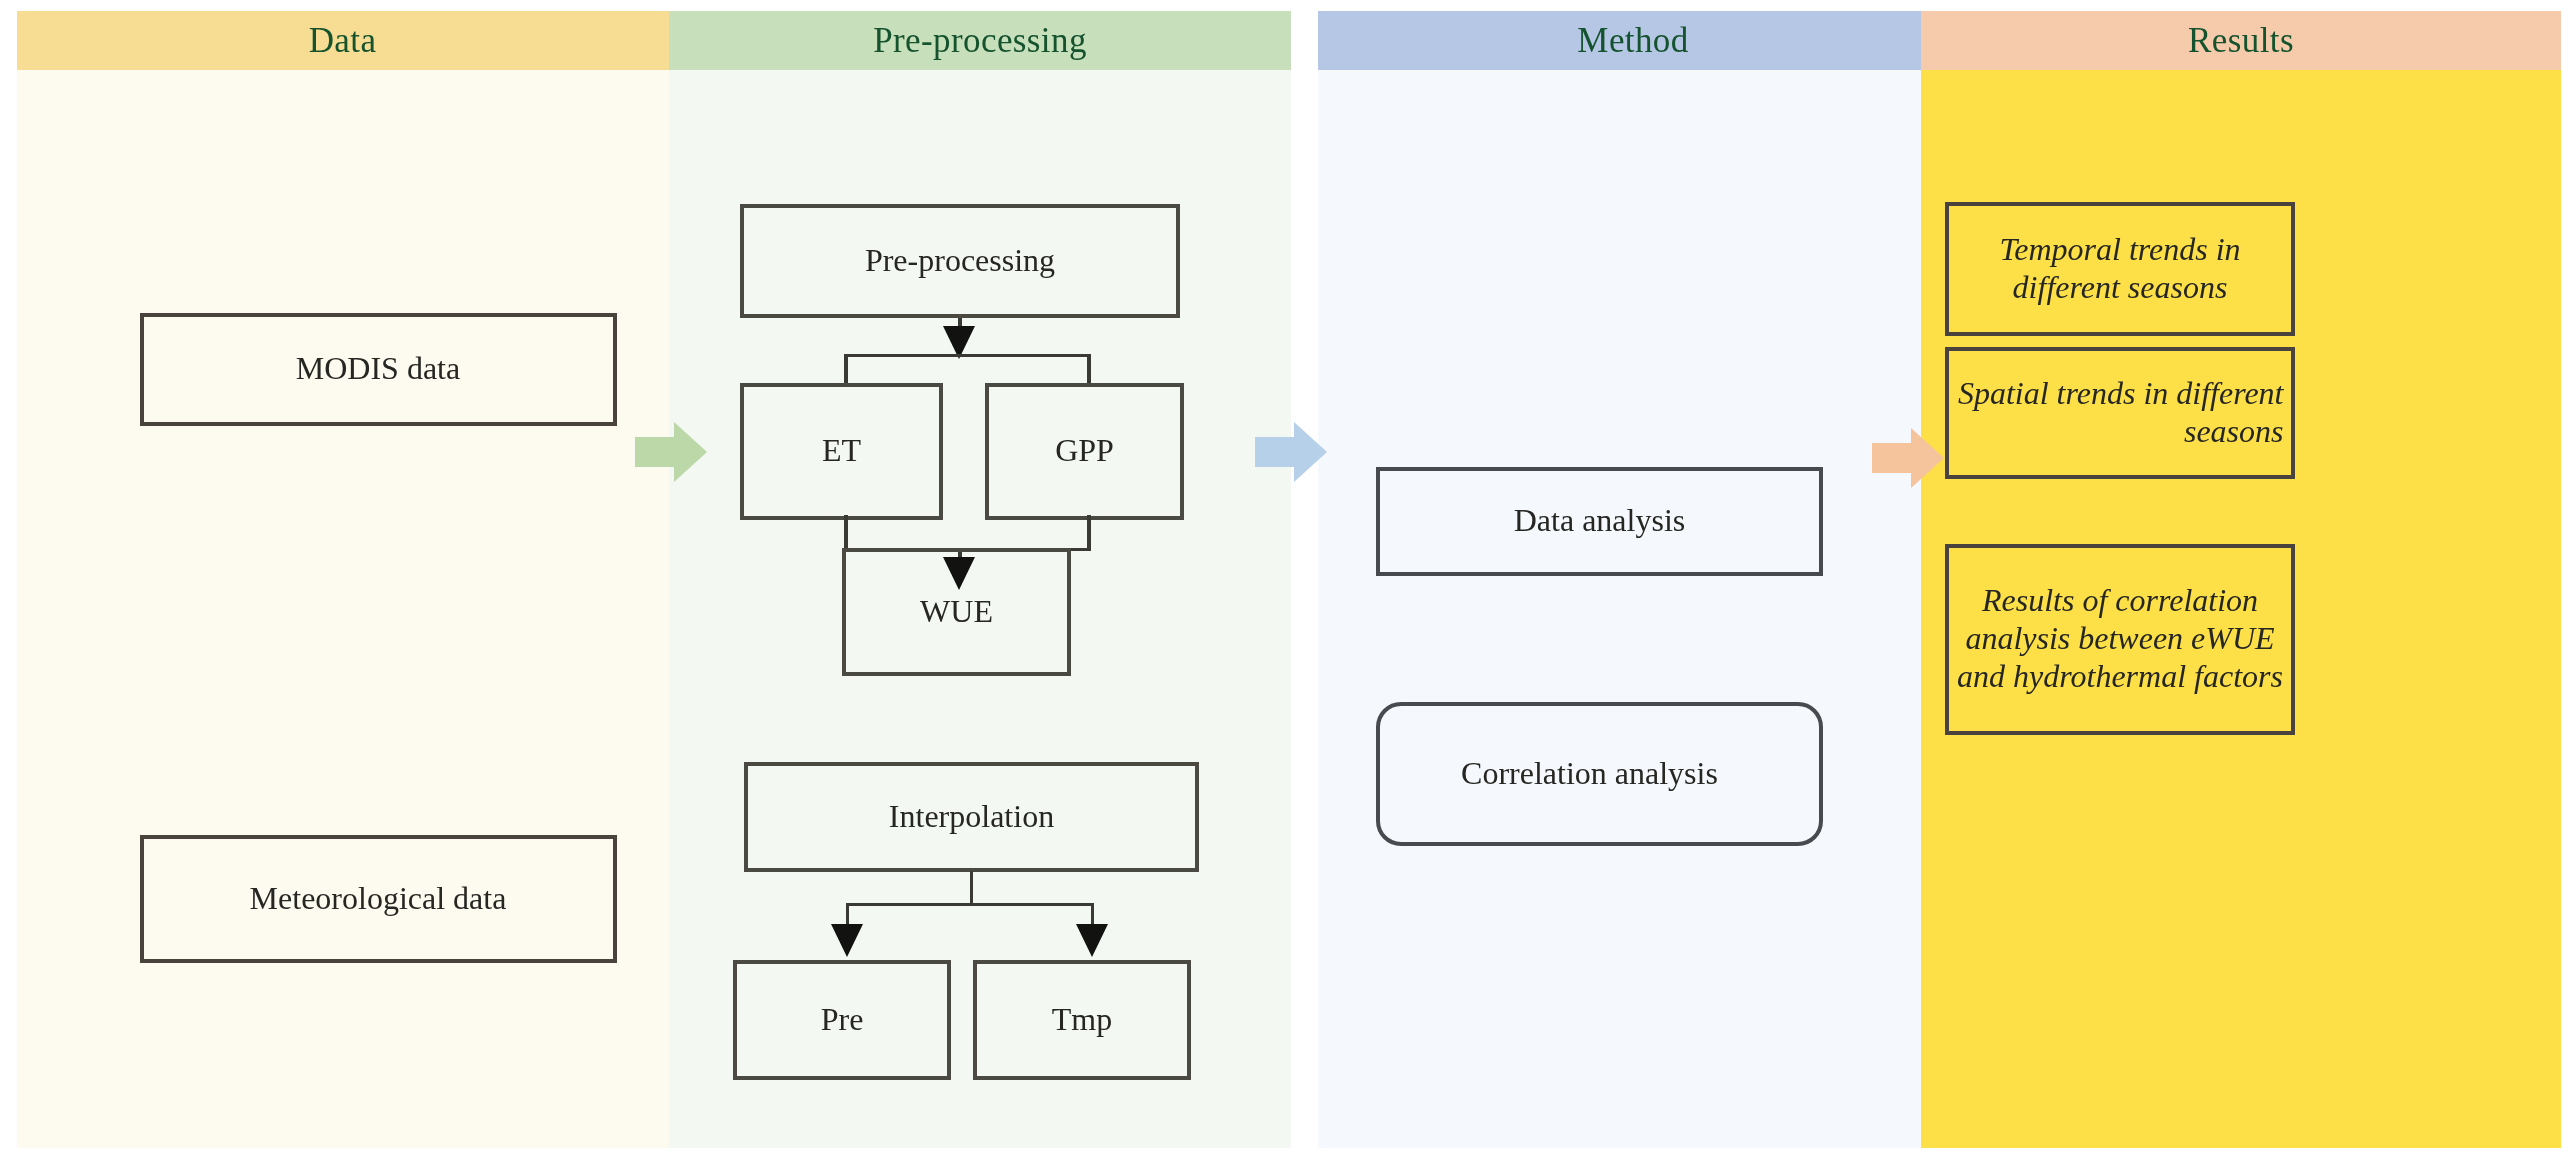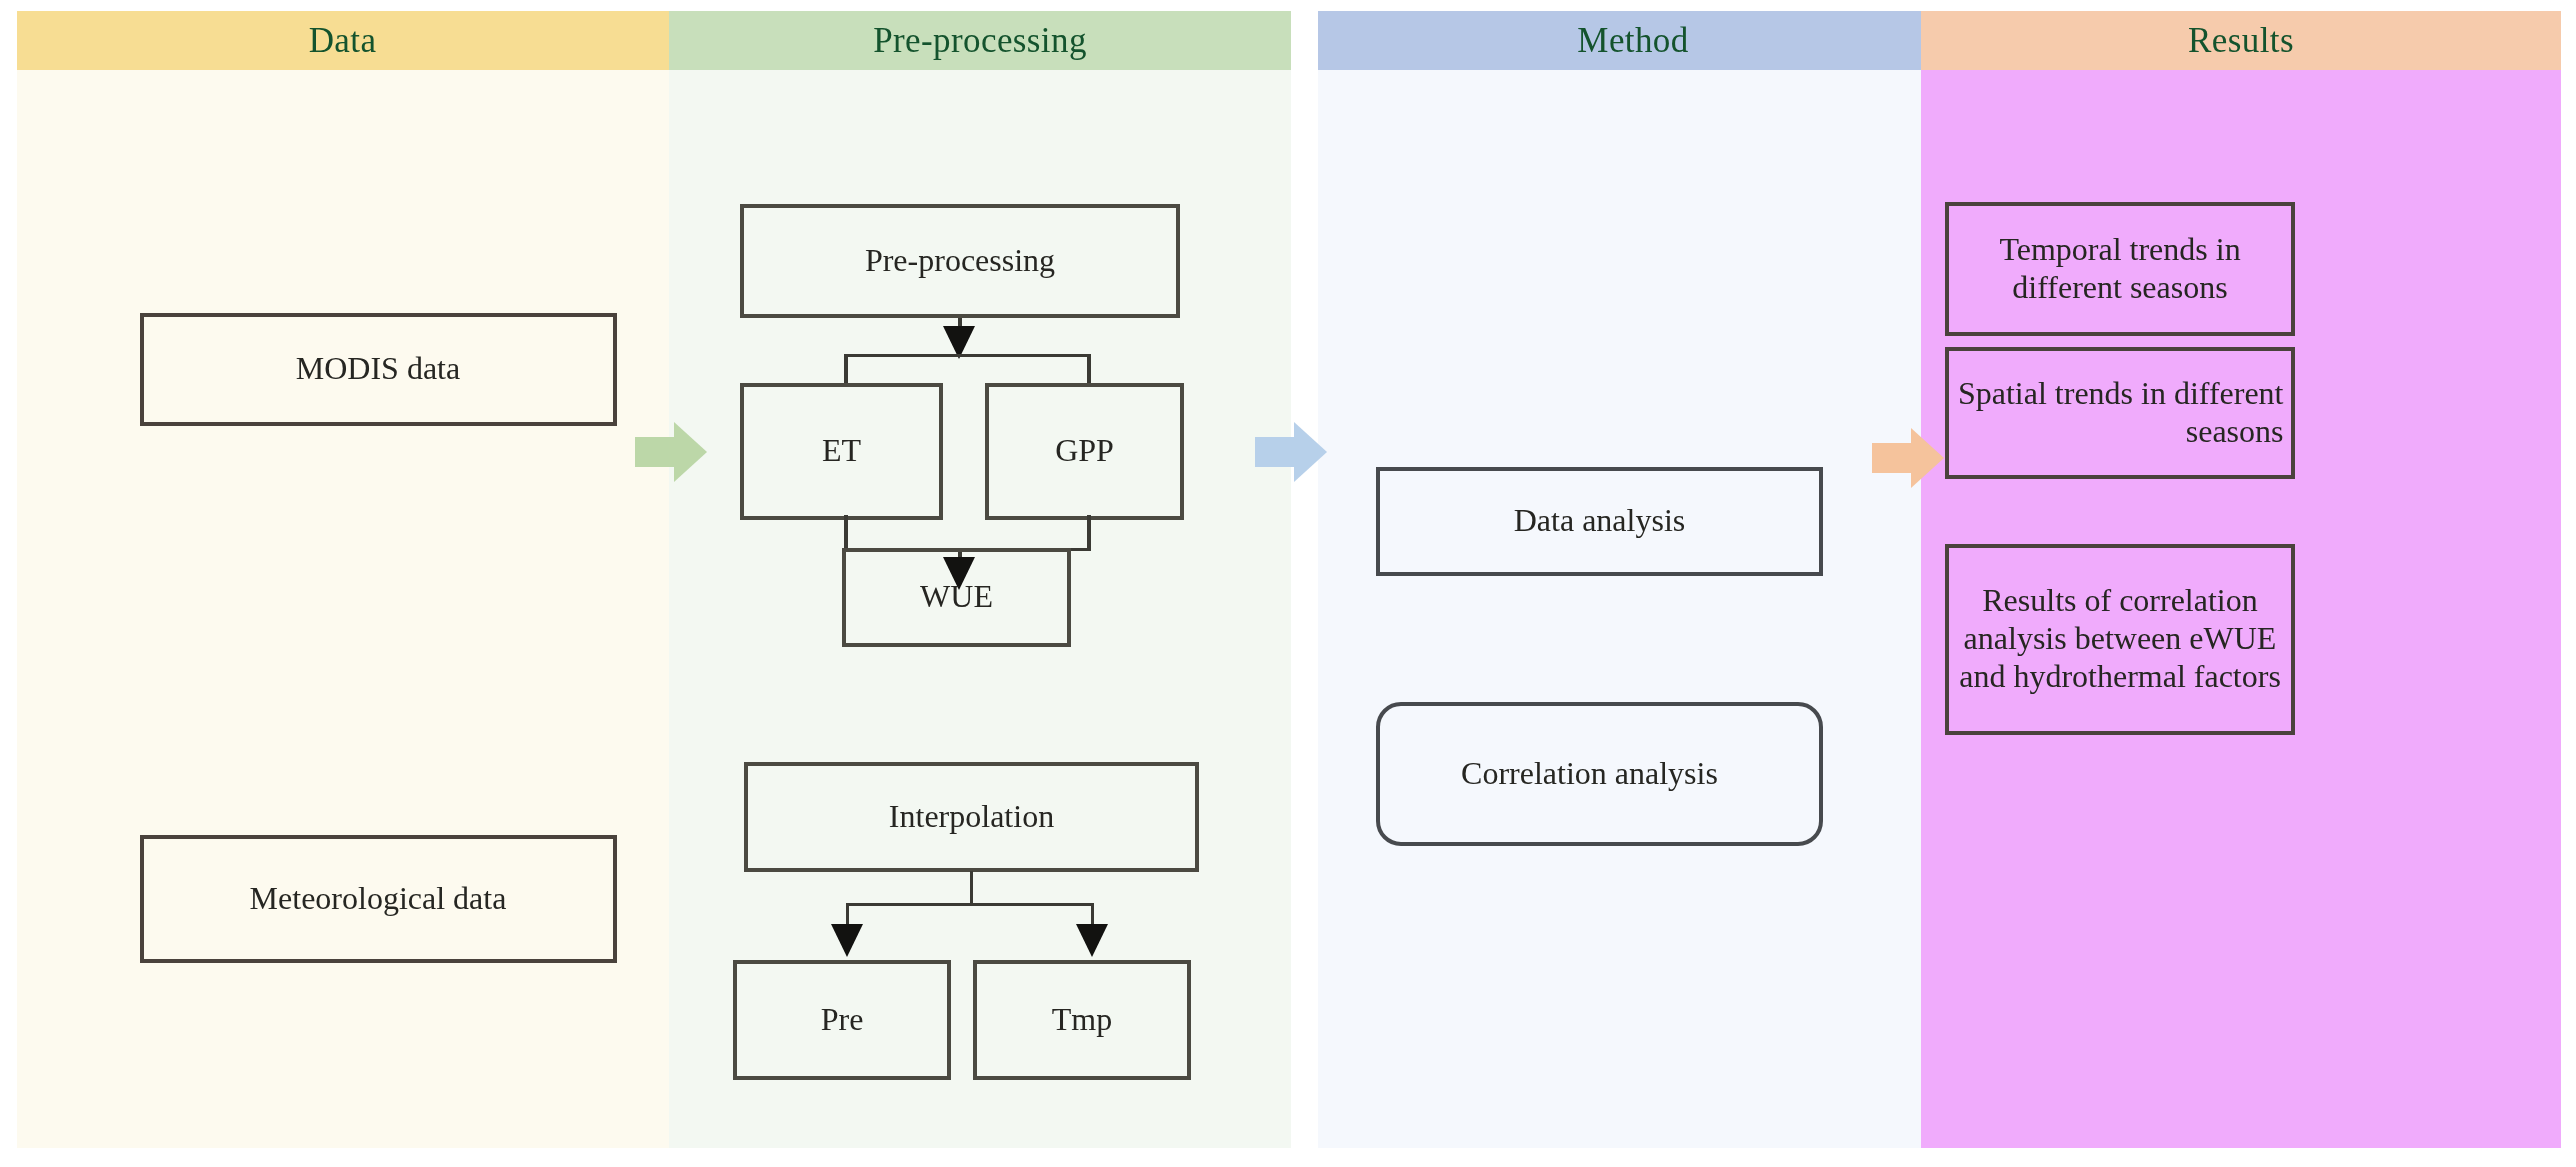--- a/index.html
+++ b/index.html
@@ -53,21 +53,21 @@
   #col-results   { left: 1921px; width: 640px; }
 
   #col-data    .col-head { background: #f7dd93; }
   #col-prep    .col-head { background: #c8dfbb; }
   #col-method  .col-head { background: #b6c7e6; }
   #col-results .col-head { background: #f6cbac; }
 
   #col-data    .col-body { background: #fdfaef; }
   #col-prep    .col-body { background: #f3f8f2; }
   #col-method  .col-body { background: #f5f8fd; }
-  #col-results .col-body { background: #f0abfc; }
+  #col-results .col-body { background: #fde047; font-style: italic; }
 
   
   .node {
     position: absolute;
     border: 4.5px solid #4b4a42;
     box-sizing: border-box;
     display: flex;
     align-items: center;
     justify-content: center;
     text-align: center;
@@ -167,21 +167,21 @@
       <div class="node" style="left:316px; top:313px; width:199px; height:137px;">
         <span>GPP</span>
       </div>
 
       <div class="conn v" style="left:175px; top:445px; width:3.8px; height:36px;"></div>
       <div class="conn v" style="left:418px; top:445px; width:3.8px; height:36px;"></div>
       <div class="conn h" style="left:175px; top:478px; width:247px; height:3.8px;"></div>
       <div class="conn v" style="left:289px; top:478px; width:3.8px; height:22.6px;"></div>
       <div class="arrowhead-down" style="left:274px; top:487px;"></div>
 
-      <div class="node" style="left:173px; top:478px; width:229px; height:99px;">
+      <div class="node" style="left:173px; top:478px; width:229px; height:128px;">
         <span>WUE</span>
       </div>
 
       <div class="node" style="left:75px; top:692px; width:455px; height:110px;">
         <span>Interpolation</span>
       </div>
 
       <div class="conn v" style="left:301px; top:801px; width:3px; height:33px;"></div>
       <div class="conn h" style="left:177px; top:833px; width:248px; height:3px;"></div>
       <div class="conn v" style="left:177px; top:833px; width:3px; height:30px;"></div>

